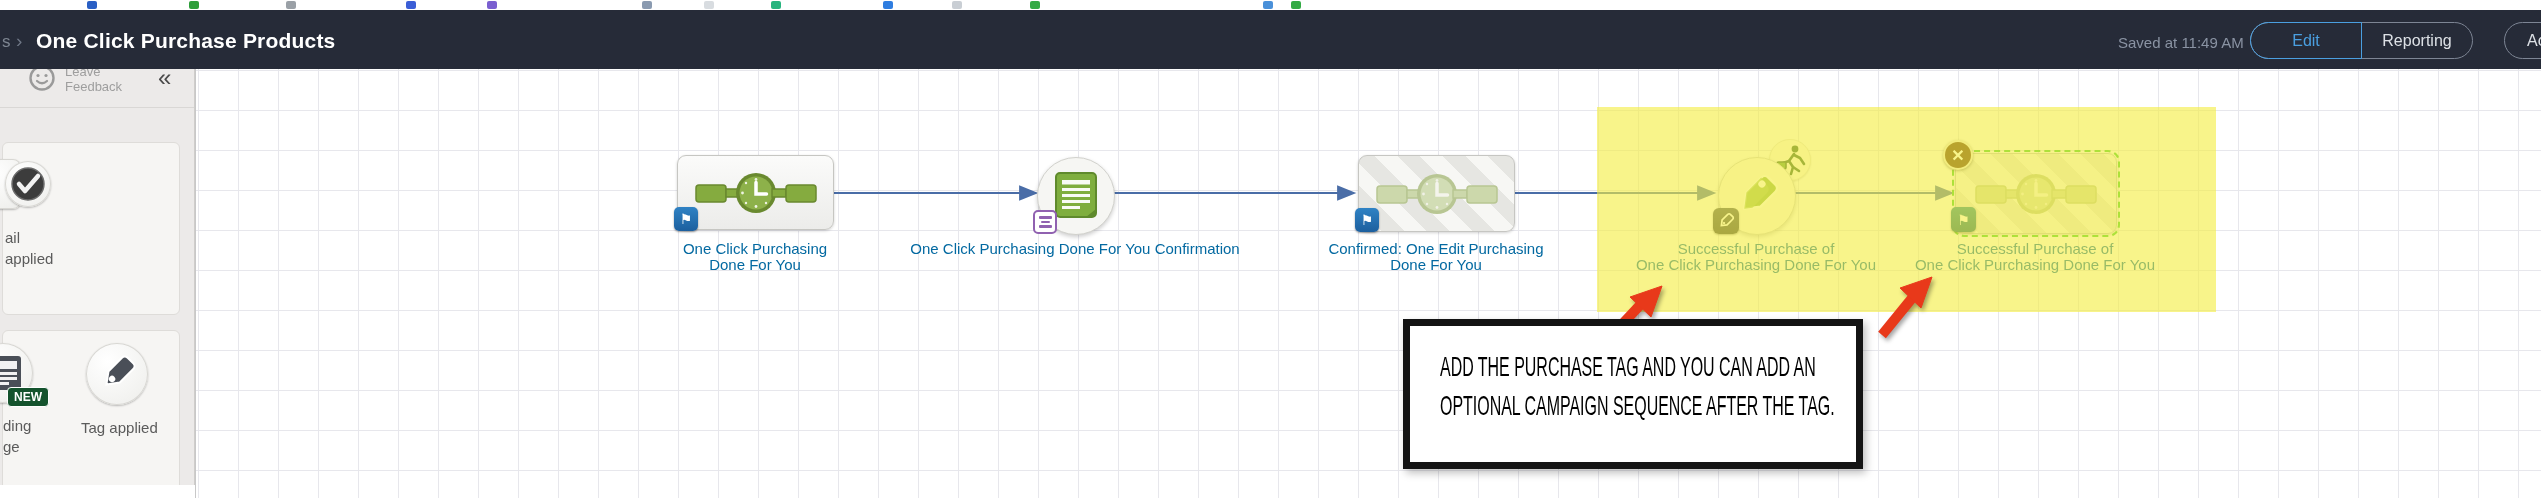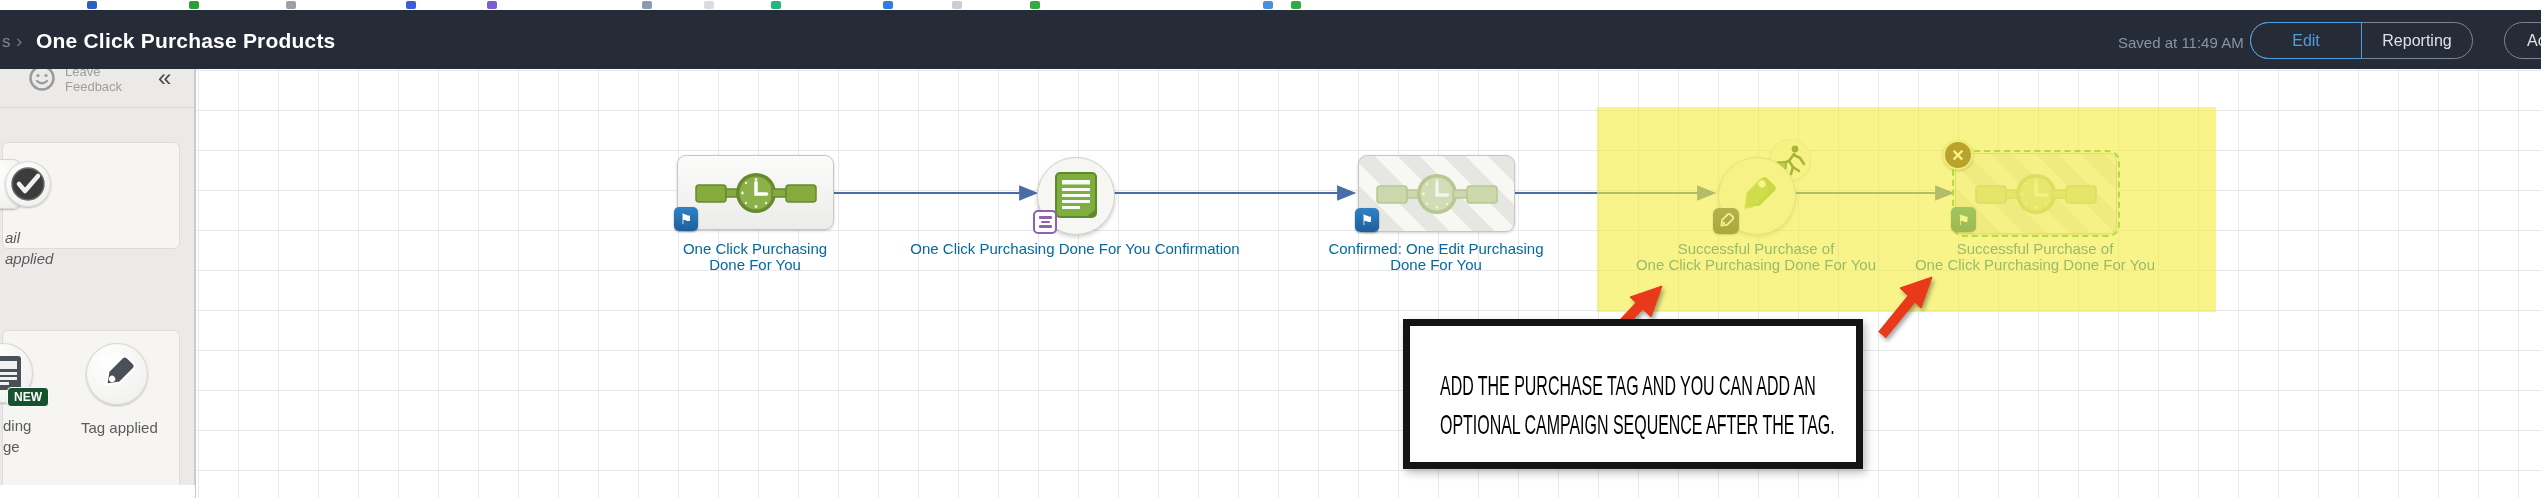--- a/index.html
+++ b/index.html
@@ -94,21 +94,21 @@
   .seq-faded .tick{fill:#f0f0e6;}
   .hand{fill:none;stroke-width:3.5;stroke-linecap:round;}
 
   
   #highlight{left:1597px;top:107px;width:619px;height:205px;background:rgba(244,238,66,.62);
              z-index:4;pointer-events:none;}
 
   
   #annotation{left:1403px;top:319px;width:460px;height:150px;background:#fff;
               border:7px solid #141414;box-sizing:border-box;z-index:6;
-              box-shadow:3px 4px 8px rgba(0,0,0,.25);padding:40px 0 0 30px;}
+              box-shadow:3px 4px 8px rgba(0,0,0,.25);padding:21px 0 0 30px;}
   #annotation .ln{display:block;white-space:nowrap;font-size:28px;line-height:39px;
               color:#000;font-weight:500;transform:scaleX(.57);transform-origin:0 50%;}
 </style>
 </head>
 <body>
 
 <div id="page">
 
   <div id="topstrip" class="abs">
       <span class="fav" style="left: 87px; background: rgb(42, 95, 196);"></span>
@@ -149,21 +149,21 @@
         </svg>
       </span>
       <span class="lf-text">
         <span>Leave</span><br>
         <span>Feedback</span>
       </span>
     </div>
     <span id="collapse">«</span>
     <div class="side-divider"></div>
 
-    <div class="palette-panel" style="top:86px;height:107px;font-style:italic;">
+    <div class="palette-panel" style="top:86px;height:173px;">
       <div class="circle-ic" style="left:-22px;top:16px;width:40px;height:50px;border-radius:8px;"></div>
       <div class="circle-ic" style="left:2px;top:18px;width:46px;height:46px;">
         <svg width="46" height="46" viewBox="0 0 46 46">
           <circle cx="23" cy="23" r="16" fill="#3c3c3c"></circle>
           <circle cx="23" cy="23" r="16" fill="none" stroke="#6b6b6b" stroke-width="1.5"></circle>
           <path d="M14 23 l6 7 l13 -15" fill="none" stroke="#f2f2f2" stroke-width="4.5" stroke-linecap="round" stroke-linejoin="round"></path>
         </svg>
       </div>
       <div class="side-label" style="position:absolute;left:2px;top:84px;">
         <span>ail</span><br>

